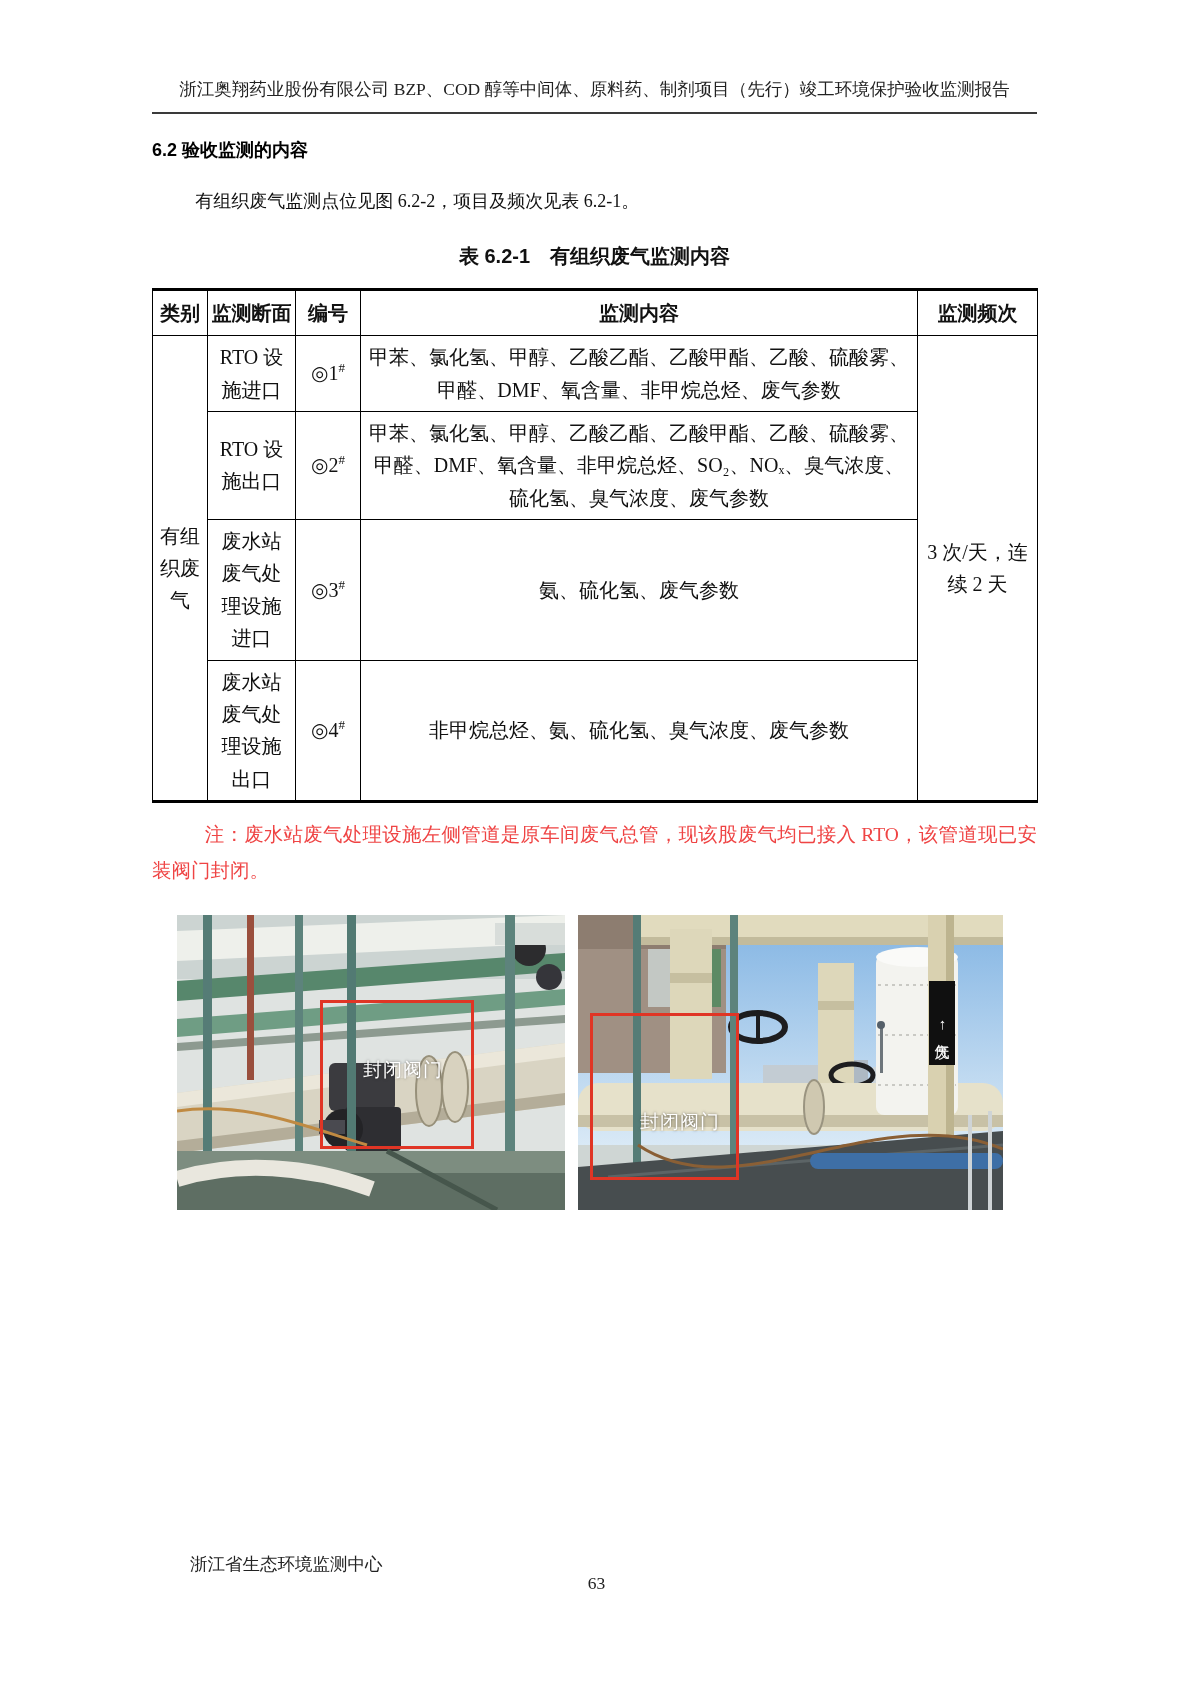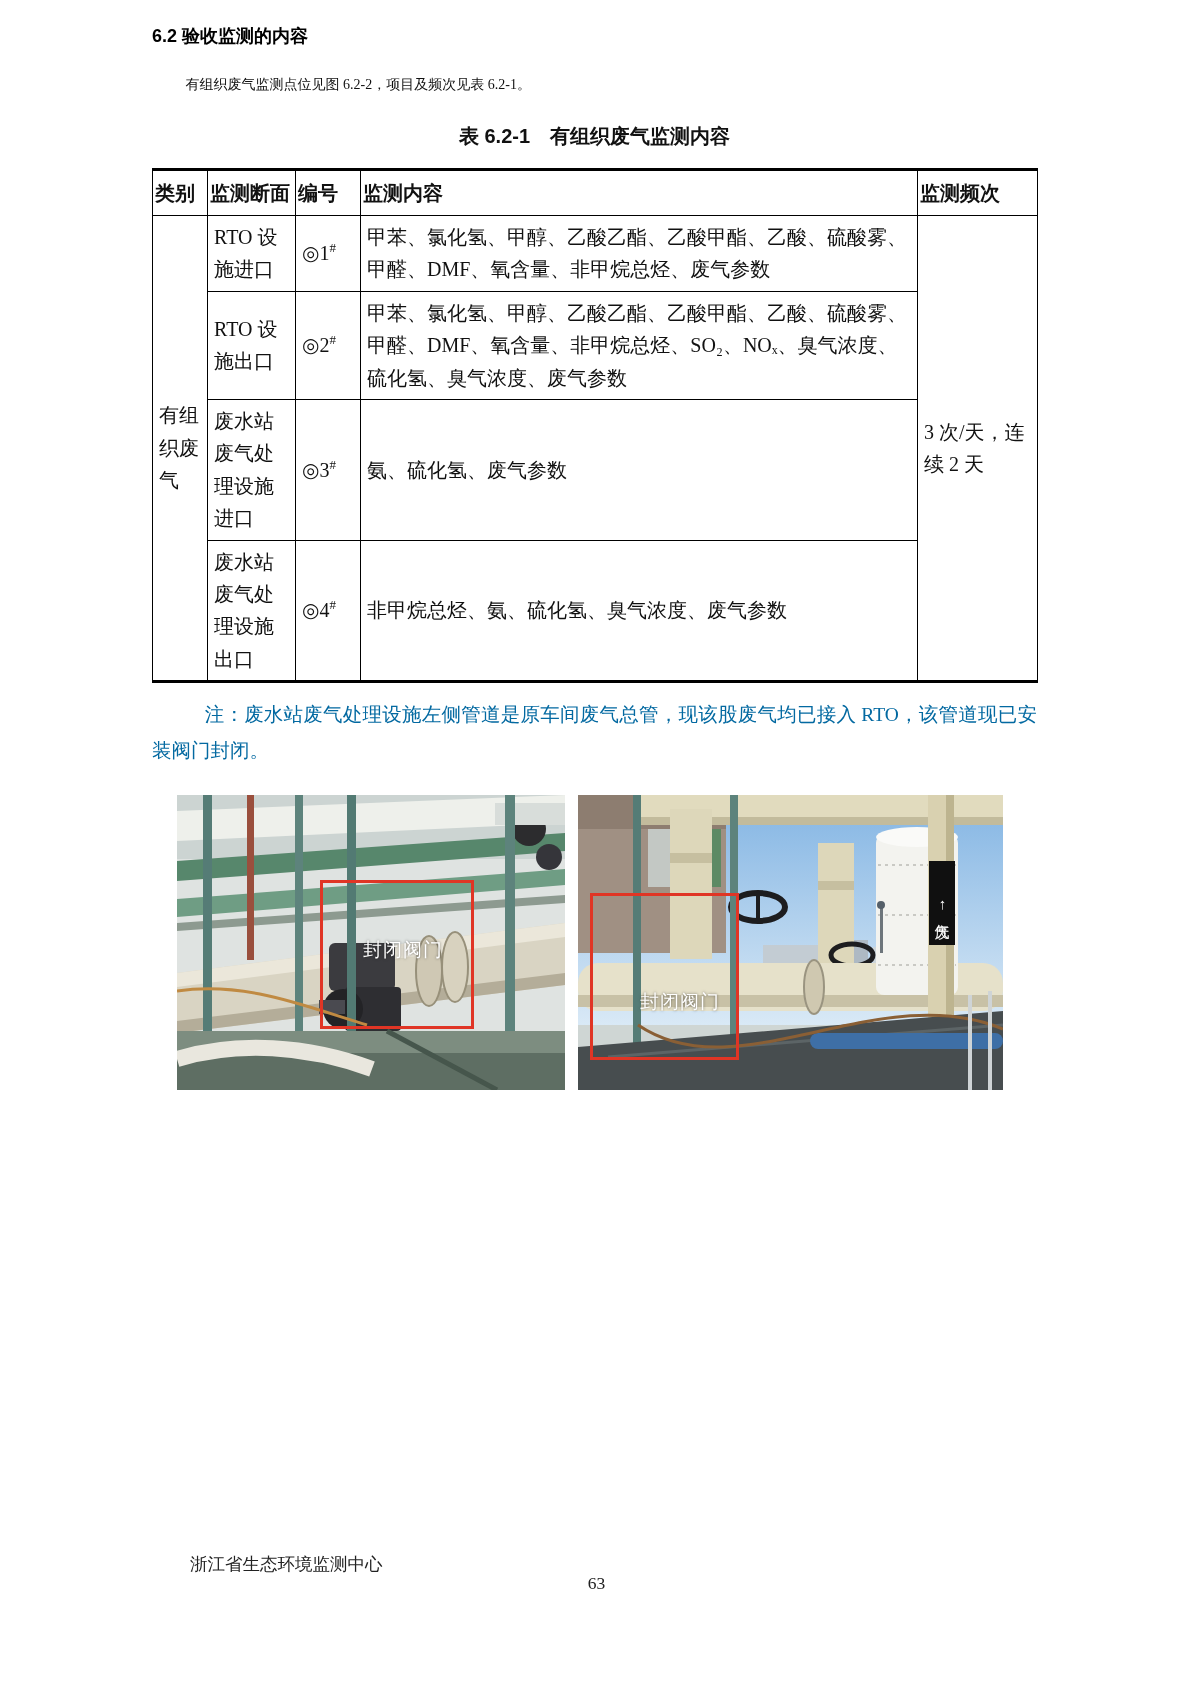--- a/index.html
+++ b/index.html
@@ -21,53 +21,53 @@
 
   h1.h62 {
     margin-top:24px; font-size:18px; font-weight:bold;
     font-family:"Liberation Sans","DejaVu Sans",sans-serif; color:#000;
   }
   h2.hsub {
     margin-top:30px; font-size:25px; font-weight:bold;
     font-family:"Liberation Sans","DejaVu Sans",sans-serif; color:#000;
   }
   p.body-para {
-    margin-top:26px; font-size:14px; line-height:1.5;
+    margin-top:26px; font-size:18px; line-height:1.5;
     text-indent:2.4em; text-align:justify;
   }
   p.body-para.wide { line-height:2.9; margin-top:18px; }
 
   .tbl-caption {
     margin-top:28px; text-align:center; font-size:20px; font-weight:bold;
     font-family:"Liberation Sans","DejaVu Sans",sans-serif;
   }
 
   table.monitor {
     margin-top:18px; width:885px; border-collapse:collapse;
     border-top:3px solid #000; border-bottom:3px solid #000;
     table-layout:fixed;
   }
   table.monitor th, table.monitor td {
-    border:1px solid #000; text-align:left; vertical-align:middle;
+    border:1px solid #000; text-align:center; vertical-align:middle;
     font-size:20px; line-height:1.62; padding:5px 6px;
   }
   table.monitor th {
     font-weight:bold; height:46px; padding:2px;
   }
   col.c-cat {width:55px;} col.c-sec {width:88px;} col.c-code {width:65px;}
   col.c-cont {width:557px;} col.c-freq {width:120px;}
   td.cat-cell { padding:4px 5px; line-height:1.95; word-break:break-all; }
   td.sec-cell { padding:4px 2px; line-height:1.8; word-break:break-all; }
   td.code-cell sup { font-size:13px; }
   td.cont-cell { padding:4px 10px; }
   td.freq-cell { line-height:2.0; padding:4px 8px; }
 
   .note {
     margin-top:14px; font-size:19.5px; line-height:1.85;
-    text-indent:2.7em; text-align:justify; color:#0369a1;
+    text-indent:2.7em; text-align:justify; color:#ef4444;
   }
 
   .photos { margin-top:26px; margin-left:25px; display:flex; gap:13px; }
   .photo { position:relative; overflow:hidden; background:#cfd6d4; }
   .photo svg { position:absolute; inset:0; display:block; }
   .photo-left  { width:388px; height:295px; }
   .photo-right { width:425px; height:295px; }
   .redbox { position:absolute; border:3px solid #e03525; }
   .photo-label {
     position:absolute; color:#fff; font-size:19px; letter-spacing:1px;
@@ -88,20 +88,23 @@
   }
   .doc-footer .org { position:absolute; left:38px; top:0; }
   .doc-footer .pageno { position:absolute; left:4px; right:0; text-align:center; top:0;margin-top:21px; }
 </style>
 </head>
 <body>
 
 <div class="page">
   <div class="content">
 
+    <header class="doc-header">
+      <span class="hd-text">浙江奥翔药业股份有限公司 BZP、COD 醇等中间体、原料药、制剂项目（先行）竣工环境保护验收监测报告</span>
+    </header>
 
     <h1 class="h62">6.2 验收监测的内容</h1>
     <p class="body-para">有组织废气监测点位见图 6.2-2，项目及频次见表 6.2-1。</p>
 
     <div class="tbl-caption">表 6.2-1　有组织废气监测内容</div>
 
     <table class="monitor">
       <colgroup>
         <col class="c-cat">
           <col class="c-sec">

